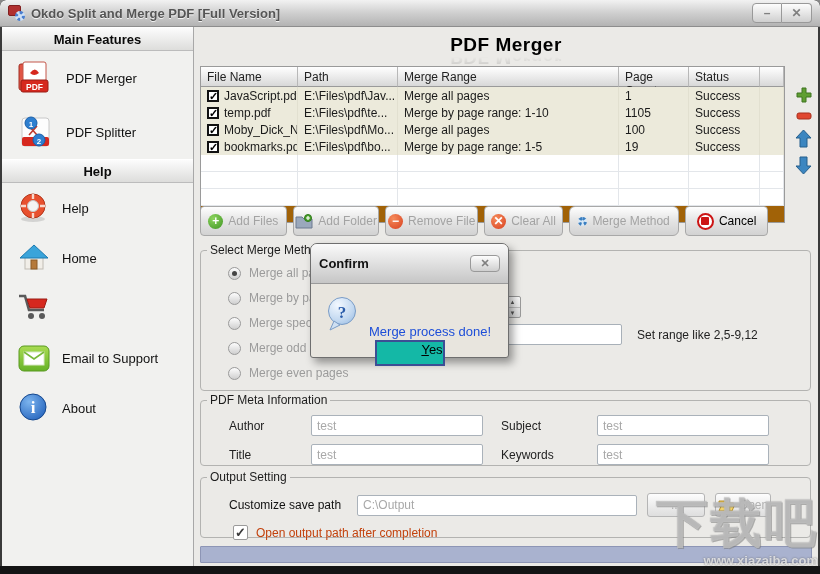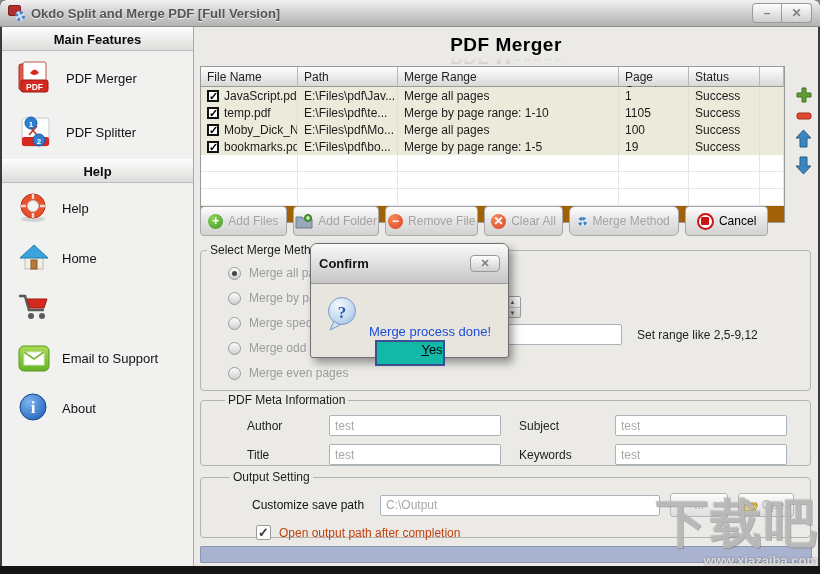--- a/index.html
+++ b/index.html
@@ -86,22 +86,22 @@
   .ic-red{ background:radial-gradient(circle at 35% 30%, #f58a5a, #d8401f); }
   .gear-ic{ width:9px; height:9px; border-radius:50%; border:3px dotted #3a7fc1; background:#d8e8f6; flex:0 0 auto; }
   .stop-ic{ width:17px; height:17px; border-radius:50%; border:2px solid #cc1414; background:#fff;
     display:flex; align-items:center; justify-content:center; flex:0 0 auto; }
   .stop-ic i{ display:block; width:8px; height:8px; background:#cc1414; border-radius:1px; }
 
   
   fieldset{ position:absolute; border:1px solid #b3b3b1; border-radius:4px; padding:0; }
   legend{ margin-left:6px; padding:0 3px; font-size:12px; color:#1c1c1c; }
   .group-merge{ left:6px; top:216px; width:611px; height:148px; }
-  .group-meta{ left:6px; top:366px; width:611px; height:73px;padding-left:18px; }
-  .group-output{ left:6px; top:443px; width:611px; height:68px;padding-left:23px; }
+  .group-meta{ left:6px; top:366px; width:611px; height:73px; }
+  .group-output{ left:6px; top:443px; width:611px; height:68px; }
 
   .radio-row{ display:flex; align-items:center; gap:8px; margin:7px 0 0 27px; height:18px; }
   .radio{ width:13px; height:13px; border-radius:50%; background:linear-gradient(#fdfdfd,#cfcfcf);
     border:1px solid #9a9a9a; position:relative; flex:0 0 auto; }
   .radio.sel::after{ content:""; position:absolute; left:3px; top:3px; width:5px; height:5px;
     border-radius:50%; background:#444; }
   .radio-label{ color:#9b9b9b; }
   .spinner{ position:absolute; left:303px; top:39px; width:17px; height:22px;
     border:1px solid #9a9a9a; border-radius:2px; background:linear-gradient(#fbfbfb,#d8d8d8);
     display:flex; flex-direction:column; }

